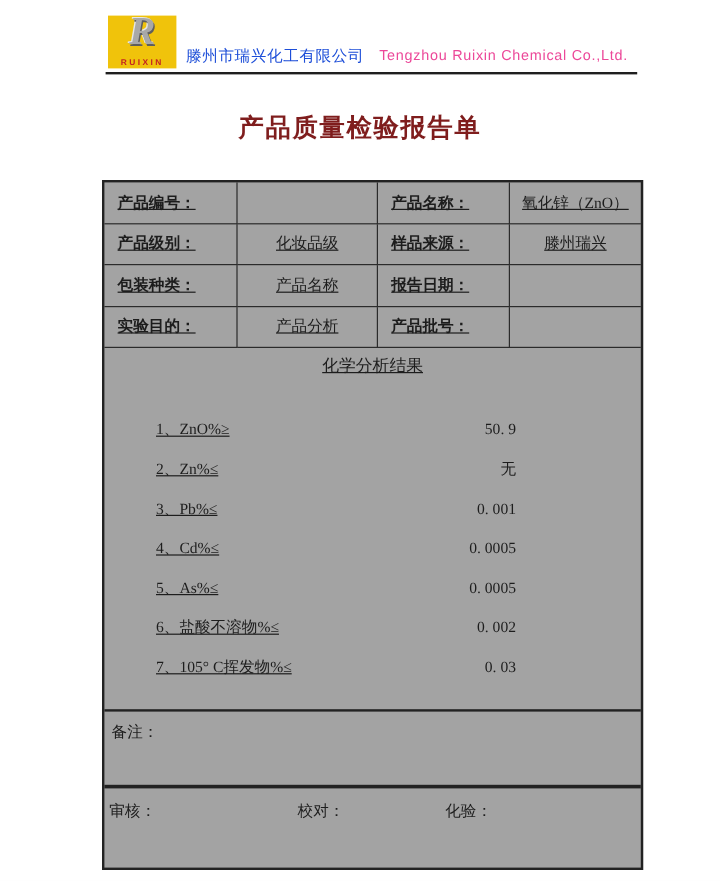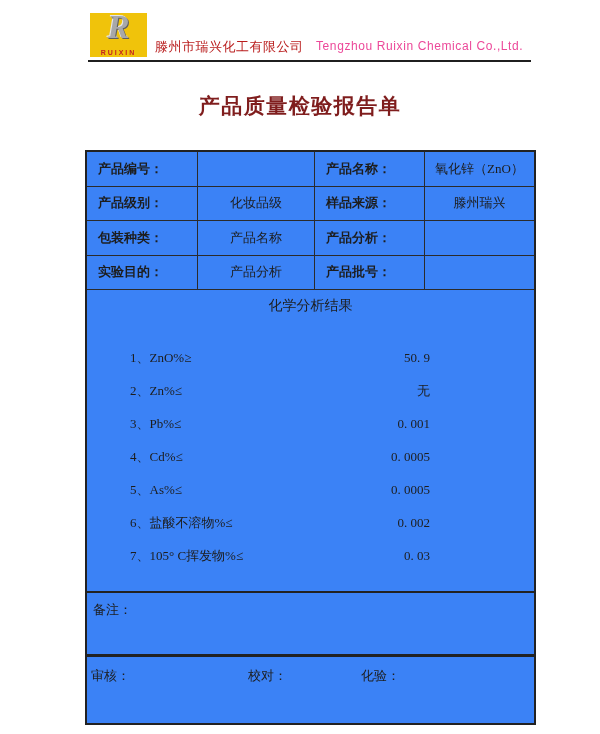--- a/index.html
+++ b/index.html
@@ -18,39 +18,39 @@
     font-size:33px;color:#a8a8a8;
     text-shadow:1px 1px 0 #5e5e5e,-1px -1px 0 #e6e6e6;
     line-height:36px;
   }
   .logo-brand{
     position:absolute;left:0;bottom:1px;width:100%;text-align:center;
     font-size:7px;font-weight:bold;color:#c32222;letter-spacing:2px;
   }
   .company-cn{
     position:absolute;left:155px;top:38px;
-    font-family:"Liberation Serif",serif;font-size:13px;color:#b91c1c;
+    font-family:"Liberation Serif",serif;font-size:13px;color:#1d4ed8;
     letter-spacing:0.5px;
   }
   .company-en{
     position:absolute;left:284px;top:39px;
     font-size:12px;font-weight:normal;color:#ec4899;letter-spacing:0.6px;padding-left:32px;
   }
   .header-rule{
     position:absolute;left:88px;top:60px;width:443px;height:2px;background:#1f1f1f;
   }
   
   .report-title{
     position:absolute;left:0;top:92px;width:600px;text-align:center;
     font-size:21px;font-weight:bold;letter-spacing:1.5px;color:#7f1d1d;
   }
   
   .report-table{
     position:absolute;left:85px;top:150px;width:451px;height:575px;
-    border:2px solid #222;box-sizing:border-box;background:#3b82f6;
+    border:2px solid #222;box-sizing:border-box;background:#a3a3a3;text-decoration:underline;
   }
   .info-grid{
     display:grid;height:138px;
     grid-template-columns:111px 117px 110px 109px;
     grid-template-rows:34.5px 34.5px 34.5px 34.5px;
   }
   .cell{
     box-sizing:border-box;border-bottom:1px solid #2b2b2b;
     display:flex;align-items:center;font-size:13px;overflow:hidden;
   }
@@ -73,21 +73,21 @@
   }
   .remarks-label{display:inline-block;margin:8px 0 0 6px;}
   
   .signatures{
     position:relative;box-sizing:border-box;height:75px;border-top:3px solid #222;
     font-family:"Liberation Serif",serif;font-size:13px;
   }
   .sig{position:absolute;top:10px;}
   .sig-review{left:4px;}
   .sig-proofread{left:161px;}
-  .sig-assay{left:274px;}
+  .sig-assay{left:284px;}
 </style>
 </head>
 <body>
 
 <div class="page">
 
   <div class="logo">
     <div class="logo-r">R</div>
     <div class="logo-brand">RUIXIN</div>
   </div>
@@ -106,21 +106,21 @@
       <div class="cell lab c3">产品名称：</div>
       <div class="cell val">氧化锌（ZnO）</div>
 
       <div class="cell lab c1">产品级别：</div>
       <div class="cell val c2">化妆品级</div>
       <div class="cell lab c3">样品来源：</div>
       <div class="cell val">滕州瑞兴</div>
 
       <div class="cell lab c1">包装种类：</div>
       <div class="cell val c2">产品名称</div>
-      <div class="cell lab c3">产品分析：</div>
+      <div class="cell lab c3">报告日期：</div>
       <div class="cell val"></div>
 
       <div class="cell lab c1">实验目的：</div>
       <div class="cell val c2">产品分析</div>
       <div class="cell lab c3">产品批号：</div>
       <div class="cell val"></div>
     </div>
 
     <div class="analysis">
       <div class="analysis-title">化学分析结果</div>

